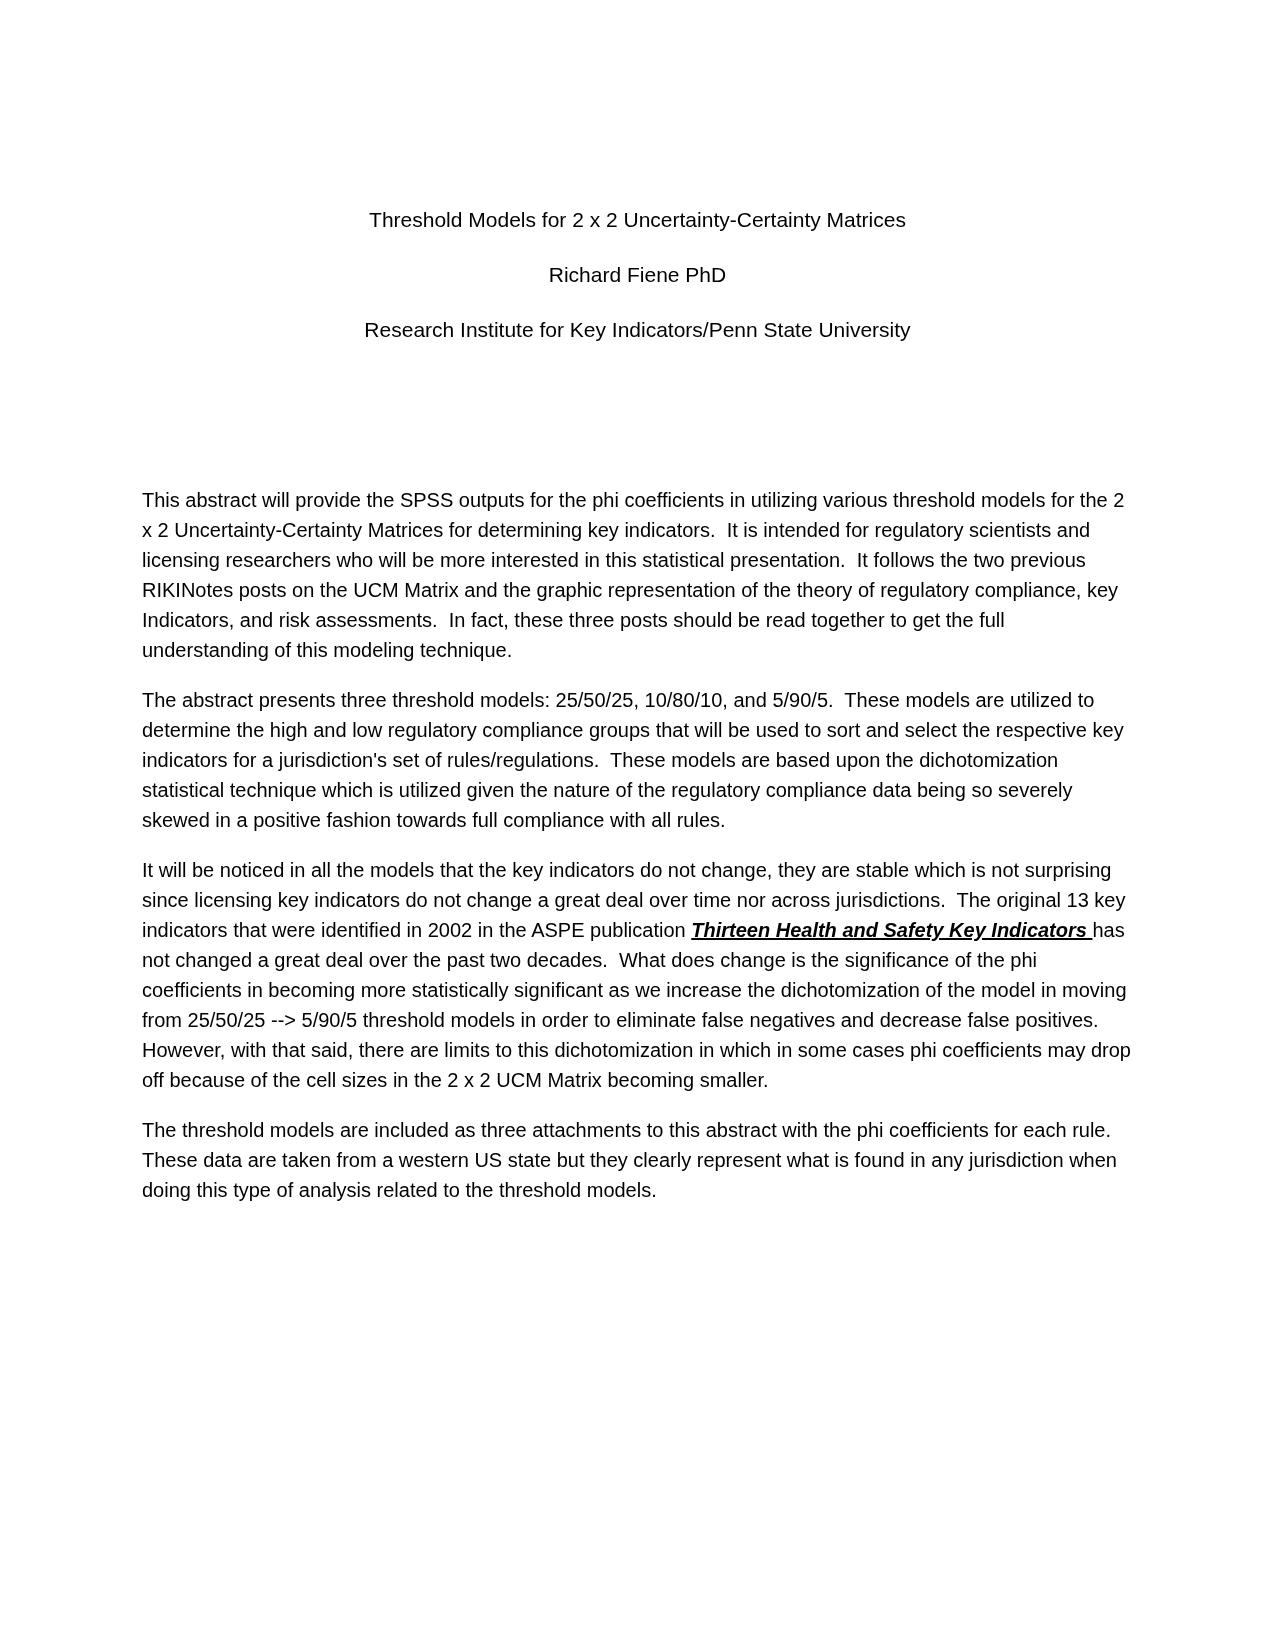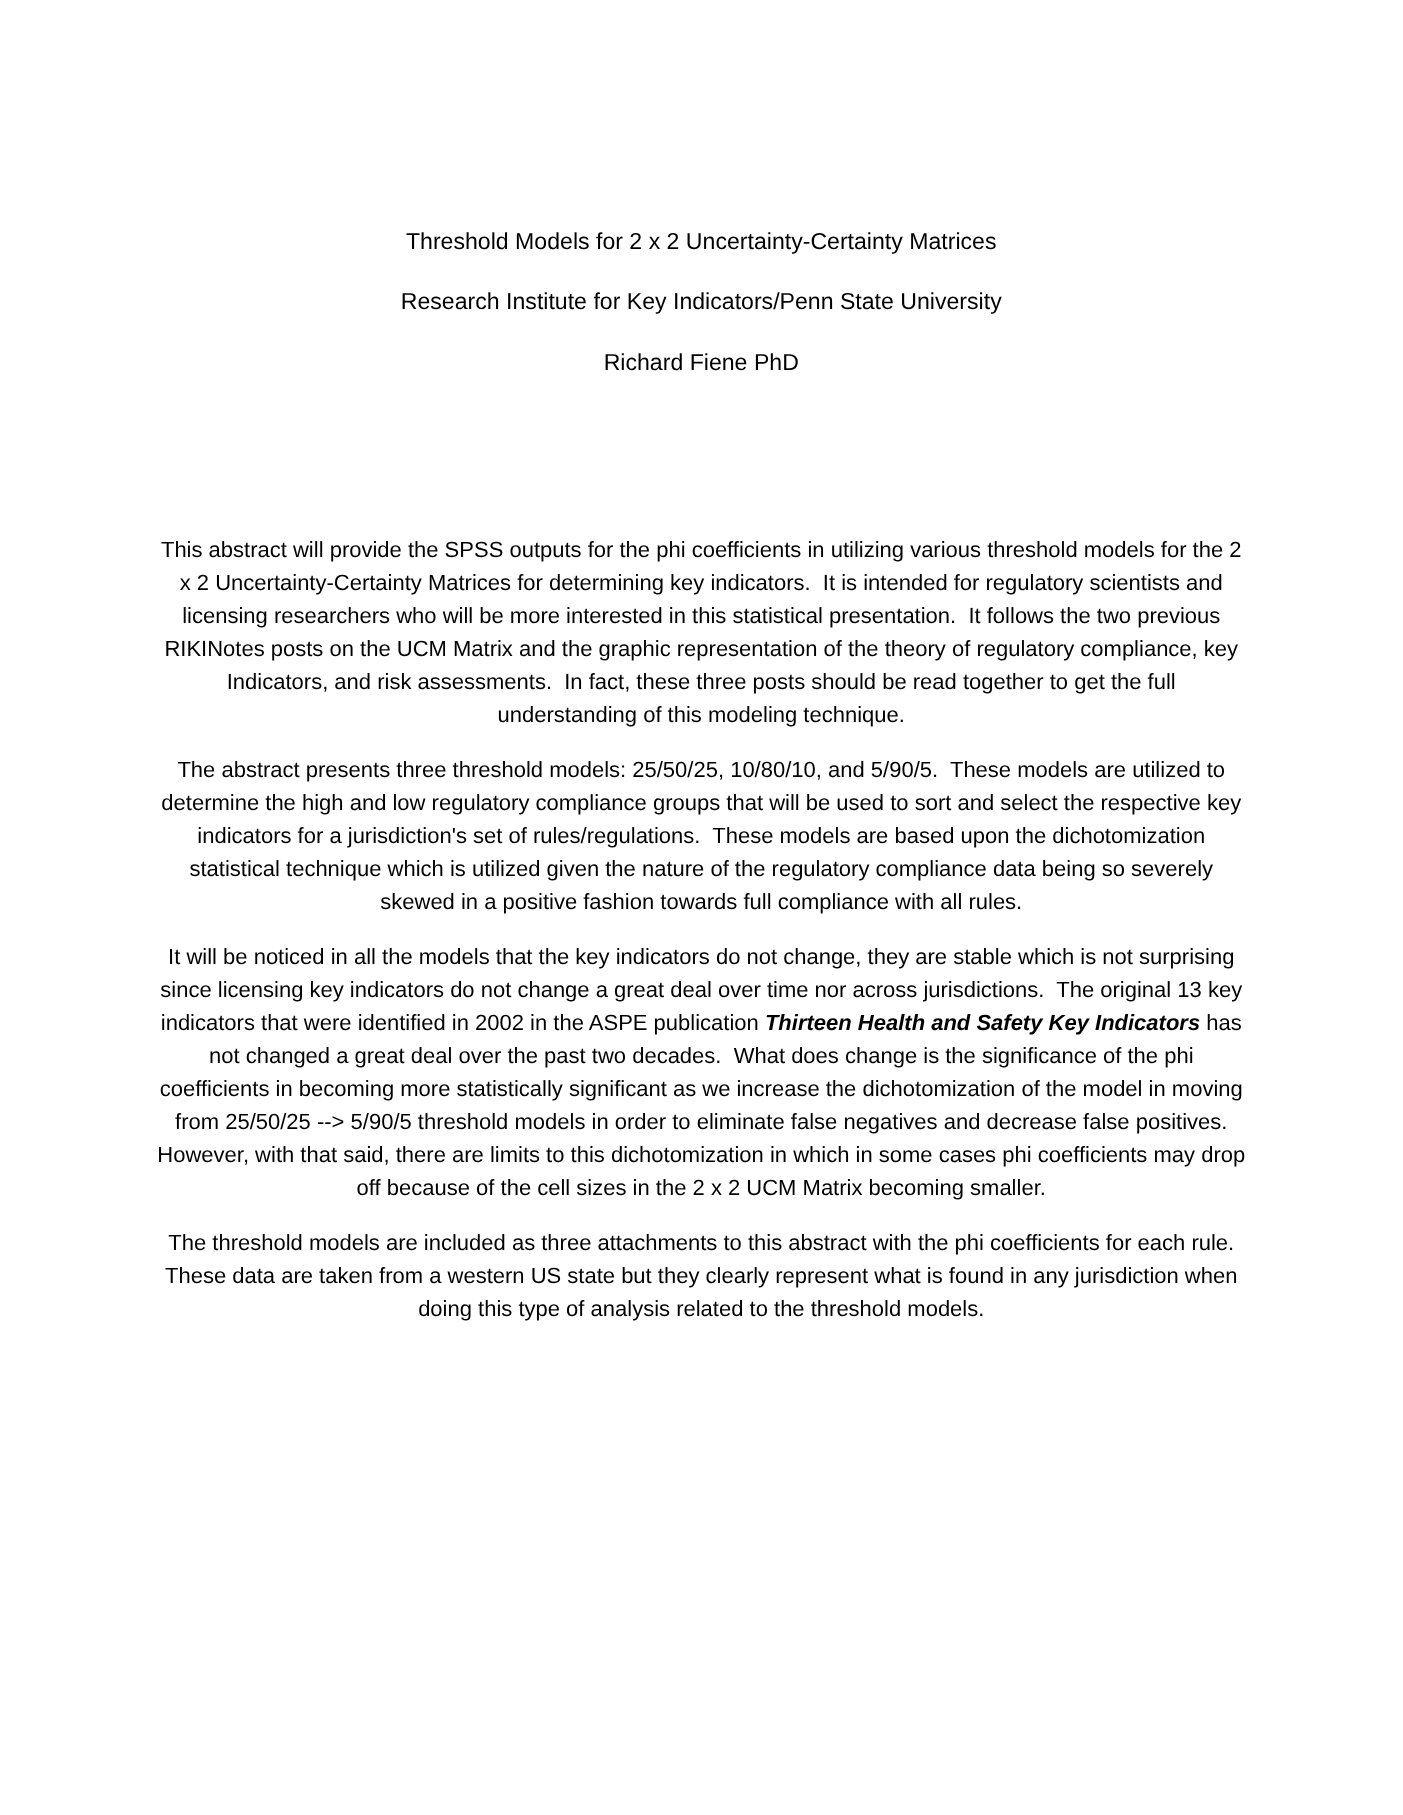--- a/index.html
+++ b/index.html
@@ -30,37 +30,38 @@
     line-height: 30px;
     font-weight: normal;
   }
   .body-text {
     margin-top: 140px;
   }
   .body-text p {
     margin: 0 0 20px 0;
     font-size: 20px;
     line-height: 30px;
-    text-align: center;
+    text-align: left;
     white-space: pre-wrap;
   }
   .pub-emphasis {
     font-weight: bold;
     font-style: italic;
+    text-decoration: underline;
   }
 </style>
 </head>
 <body>
 
 <div class="page">
 
   <header class="title-block">
     <p>Threshold Models for 2 x 2 Uncertainty-Certainty Matrices</p>
+    <p>Richard Fiene PhD</p>
     <p>Research Institute for Key Indicators/Penn State University</p>
-    <p>Richard Fiene PhD</p>
   </header>
 
   <main class="body-text">
     <p>This abstract will provide the SPSS outputs for the phi coefficients in utilizing various threshold models for the 2 x 2 Uncertainty-Certainty Matrices for determining key indicators.  It is intended for regulatory scientists and licensing researchers who will be more interested in this statistical presentation.  It follows the two previous RIKINotes posts on the UCM Matrix and the graphic representation of the theory of regulatory compliance, key Indicators, and risk assessments.  In fact, these three posts should be read together to get the full understanding of this modeling technique.</p>
     <p>The abstract presents three threshold models: 25/50/25, 10/80/10, and 5/90/5.  These models are utilized to determine the high and low regulatory compliance groups that will be used to sort and select the respective key indicators for a jurisdiction's set of rules/regulations.  These models are based upon the dichotomization statistical technique which is utilized given the nature of the regulatory compliance data being so severely skewed in a positive fashion towards full compliance with all rules.</p>
     <p><span>It will be noticed in all the models that the key indicators do not change, they are stable which is not surprising since licensing key indicators do not change a great deal over time nor across jurisdictions.  The original 13 key indicators that were identified in 2002 in the ASPE publication </span><span class="pub-emphasis">Thirteen Health and Safety Key Indicators </span><span>has not changed a great deal over the past two decades.  What does change is the significance of the phi coefficients in becoming more statistically significant as we increase the dichotomization of the model in moving from 25/50/25 --&gt; 5/90/5 threshold models in order to eliminate false negatives and decrease false positives.  However, with that said, there are limits to this dichotomization in which in some cases phi coefficients may drop off because of the cell sizes in the 2 x 2 UCM Matrix becoming smaller.</span></p>
     <p>The threshold models are included as three attachments to this abstract with the phi coefficients for each rule.  These data are taken from a western US state but they clearly represent what is found in any jurisdiction when doing this type of analysis related to the threshold models.</p>
   </main>
 
 </div>

